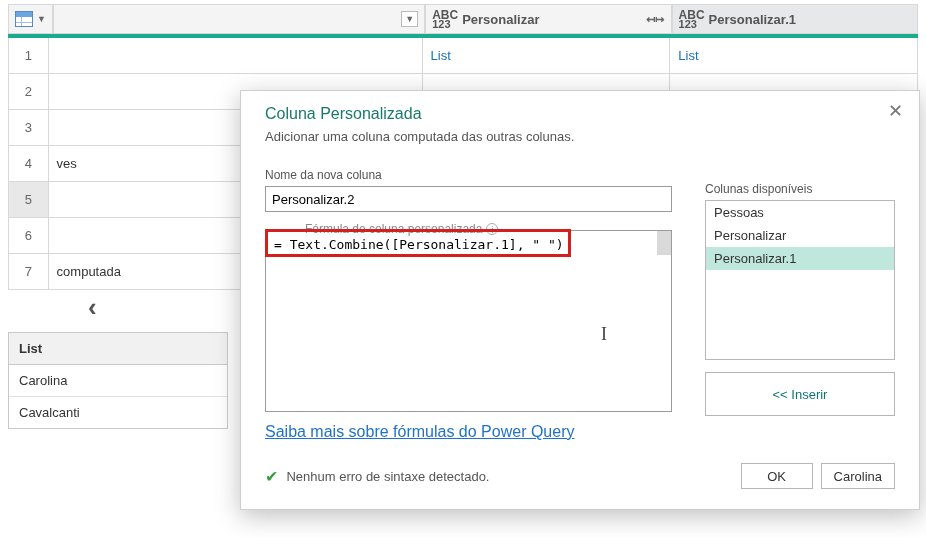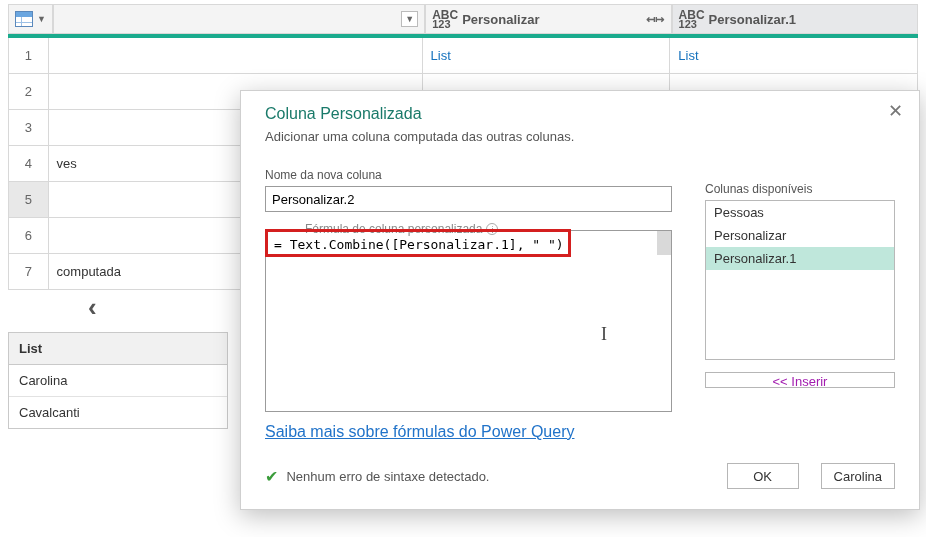--- a/index.html
+++ b/index.html
@@ -126,33 +126,32 @@
   .scroll-stub {
     position:absolute; right:1px; top:9px; width:14px; height:24px; background:#d9d9d9;
   }
   .avail-box {
     border:1px solid #b8b8b8; height:160px; margin-top:4px; overflow:hidden;
     font-size:13px;
   }
   .av-item { padding:4px 8px; }
   .av-item.sel { background:#bfe7db; }
   .insert-btn {
-    width:100%; height:16px; margin-top:12px; background:#fff;
+    width:100%; height:44px; margin-top:12px; background:#fff;
     border:1px solid #b6b6b6; cursor:pointer; font-family:inherit; font-size:13px;
-    color:#a21caf;
+    color:#0f766e;
   }
   .learn-link { color:#2173c9; font-size:16px; display:inline-block; margin-top:8px; }
   .dlg-footer { display:flex; align-items:center; margin-top:22px; }
   .status { display:flex; align-items:center; gap:8px; color:#555; font-size:13px;}
   .check { color:#3a9c3a; font-size:16px; }
   .btn {
     height:26px; min-width:72px; padding:0 12px; background:#fff;
     border:1px solid #b6b6b6; cursor:pointer; font-family:inherit; font-size:13px;
     color:#333;
-    margin-left:14px;
   }
   .btn-group { margin-left:auto; display:flex; gap:8px; }
   .tbl-icon{
       width:18px;height:16px;display:inline-block;position:relative;
       background: linear-gradient(#6aa6e0,#6aa6e0) 0 0/100% 5px no-repeat,
                   linear-gradient(#fff,#fff) 0 5px/100% 11px no-repeat;
       border:1px solid #5a88bb;
   }
   .tbl-icon::before{
       content:"";position:absolute;left:5px;top:5px;bottom:0;width:1px;background:#9cc0e6;

